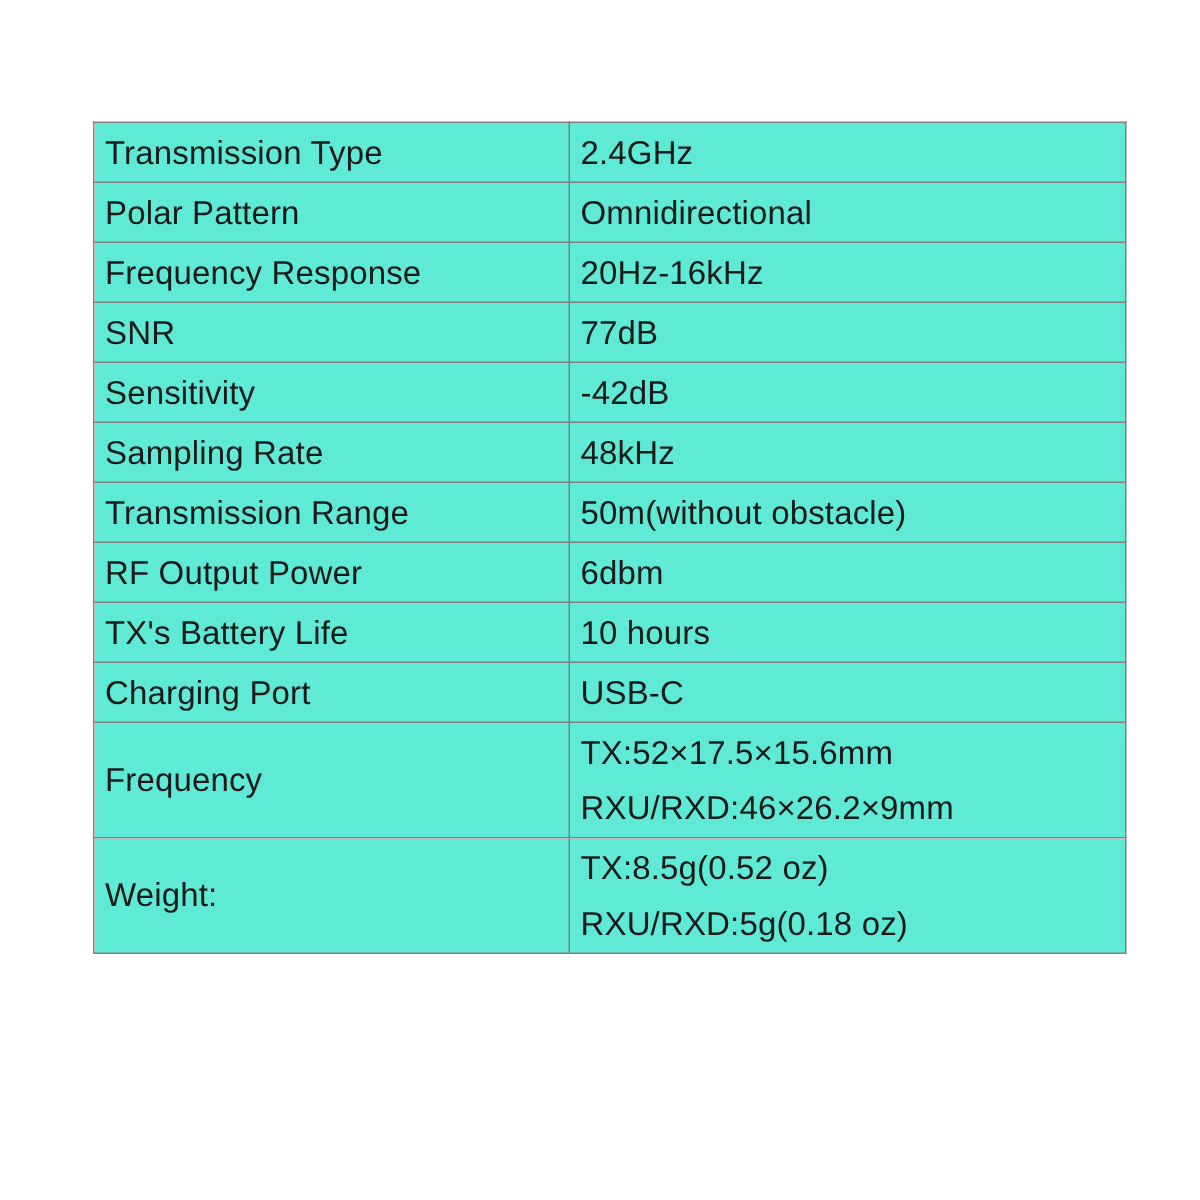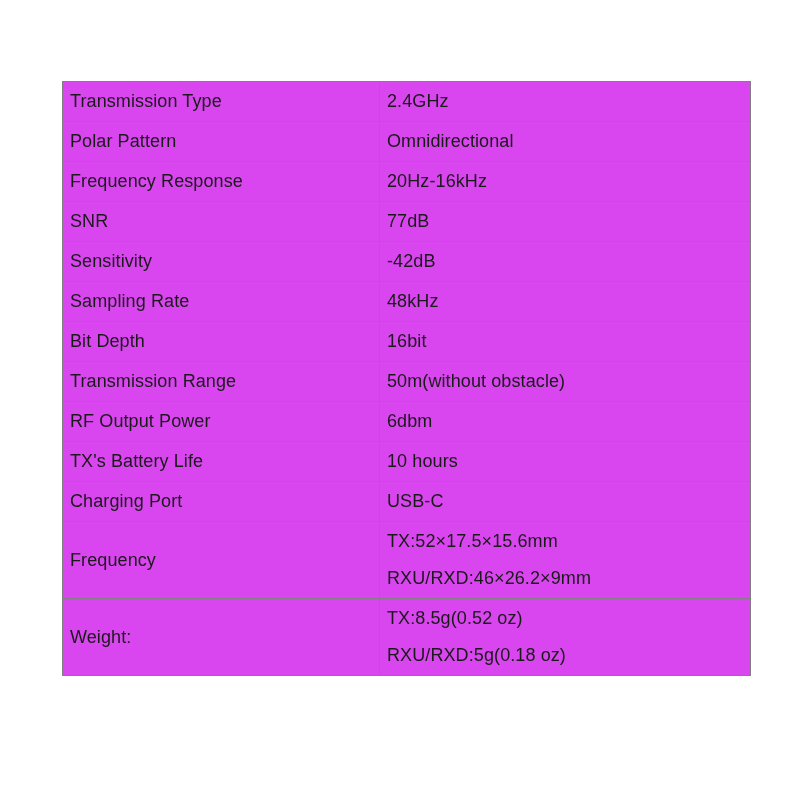--- a/index.html
+++ b/index.html
@@ -17,25 +17,25 @@
   .spec-table {
     position: absolute;
     left: 62px;
     top: 81px;
     border-collapse: collapse;
     table-layout: fixed;
     width: 688px;
   }
   .spec-table td {
     border: 1px solid var(--border-color, #808080);
-    font-size: 18px;
+    font-size: 22px;
     color: var(--text-color, #1a1a1a);
     padding: 0 6px 0 7px;
     vertical-align: middle;
-    background: #d946ef;
+    background: #5eead4;
     letter-spacing: 0.1px;
     overflow: hidden;
     white-space: nowrap;
   }
   .col-label { width: 317px; }
   .col-value { width: 371px; }
   tr.row-single { height: 40px; }
   tr.row-multi  { height: 77px; }
   .value-line {
     line-height: 37px;
@@ -69,24 +69,20 @@
       </tr>
       <tr class="row-single">
         <td>Sensitivity</td>
         <td>-42dB</td>
       </tr>
       <tr class="row-single">
         <td>Sampling Rate</td>
         <td>48kHz</td>
       </tr>
       <tr class="row-single">
-        <td>Bit Depth</td>
-        <td>16bit</td>
-      </tr>
-      <tr class="row-single">
         <td>Transmission Range</td>
         <td>50m(without obstacle)</td>
       </tr>
       <tr class="row-single">
         <td>RF Output Power</td>
         <td>6dbm</td>
       </tr>
       <tr class="row-single">
         <td>TX's Battery Life</td>
         <td>10 hours</td>

